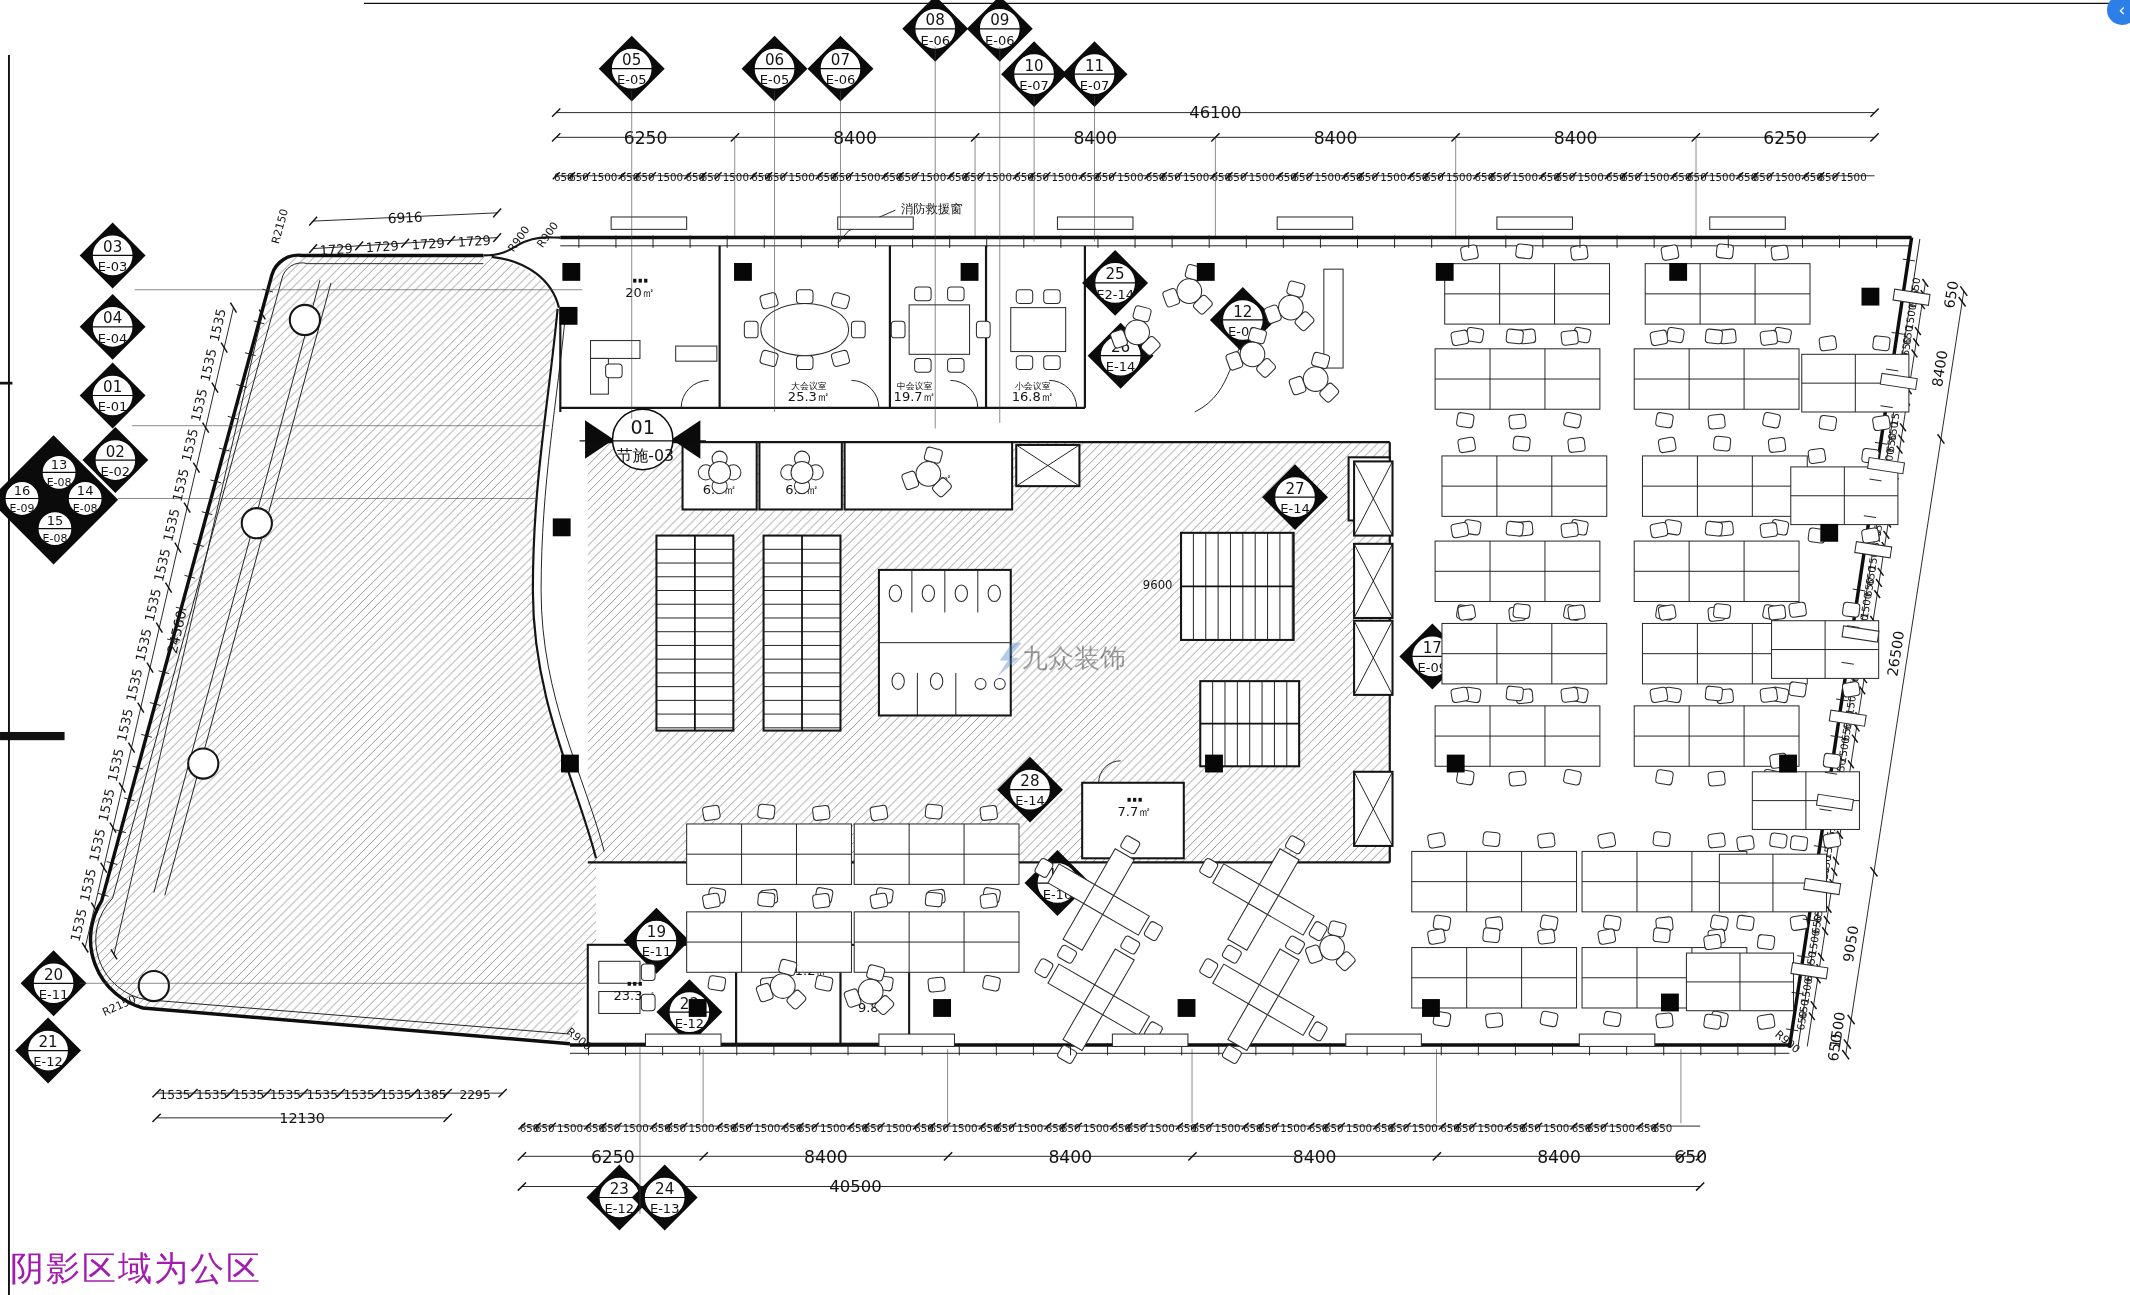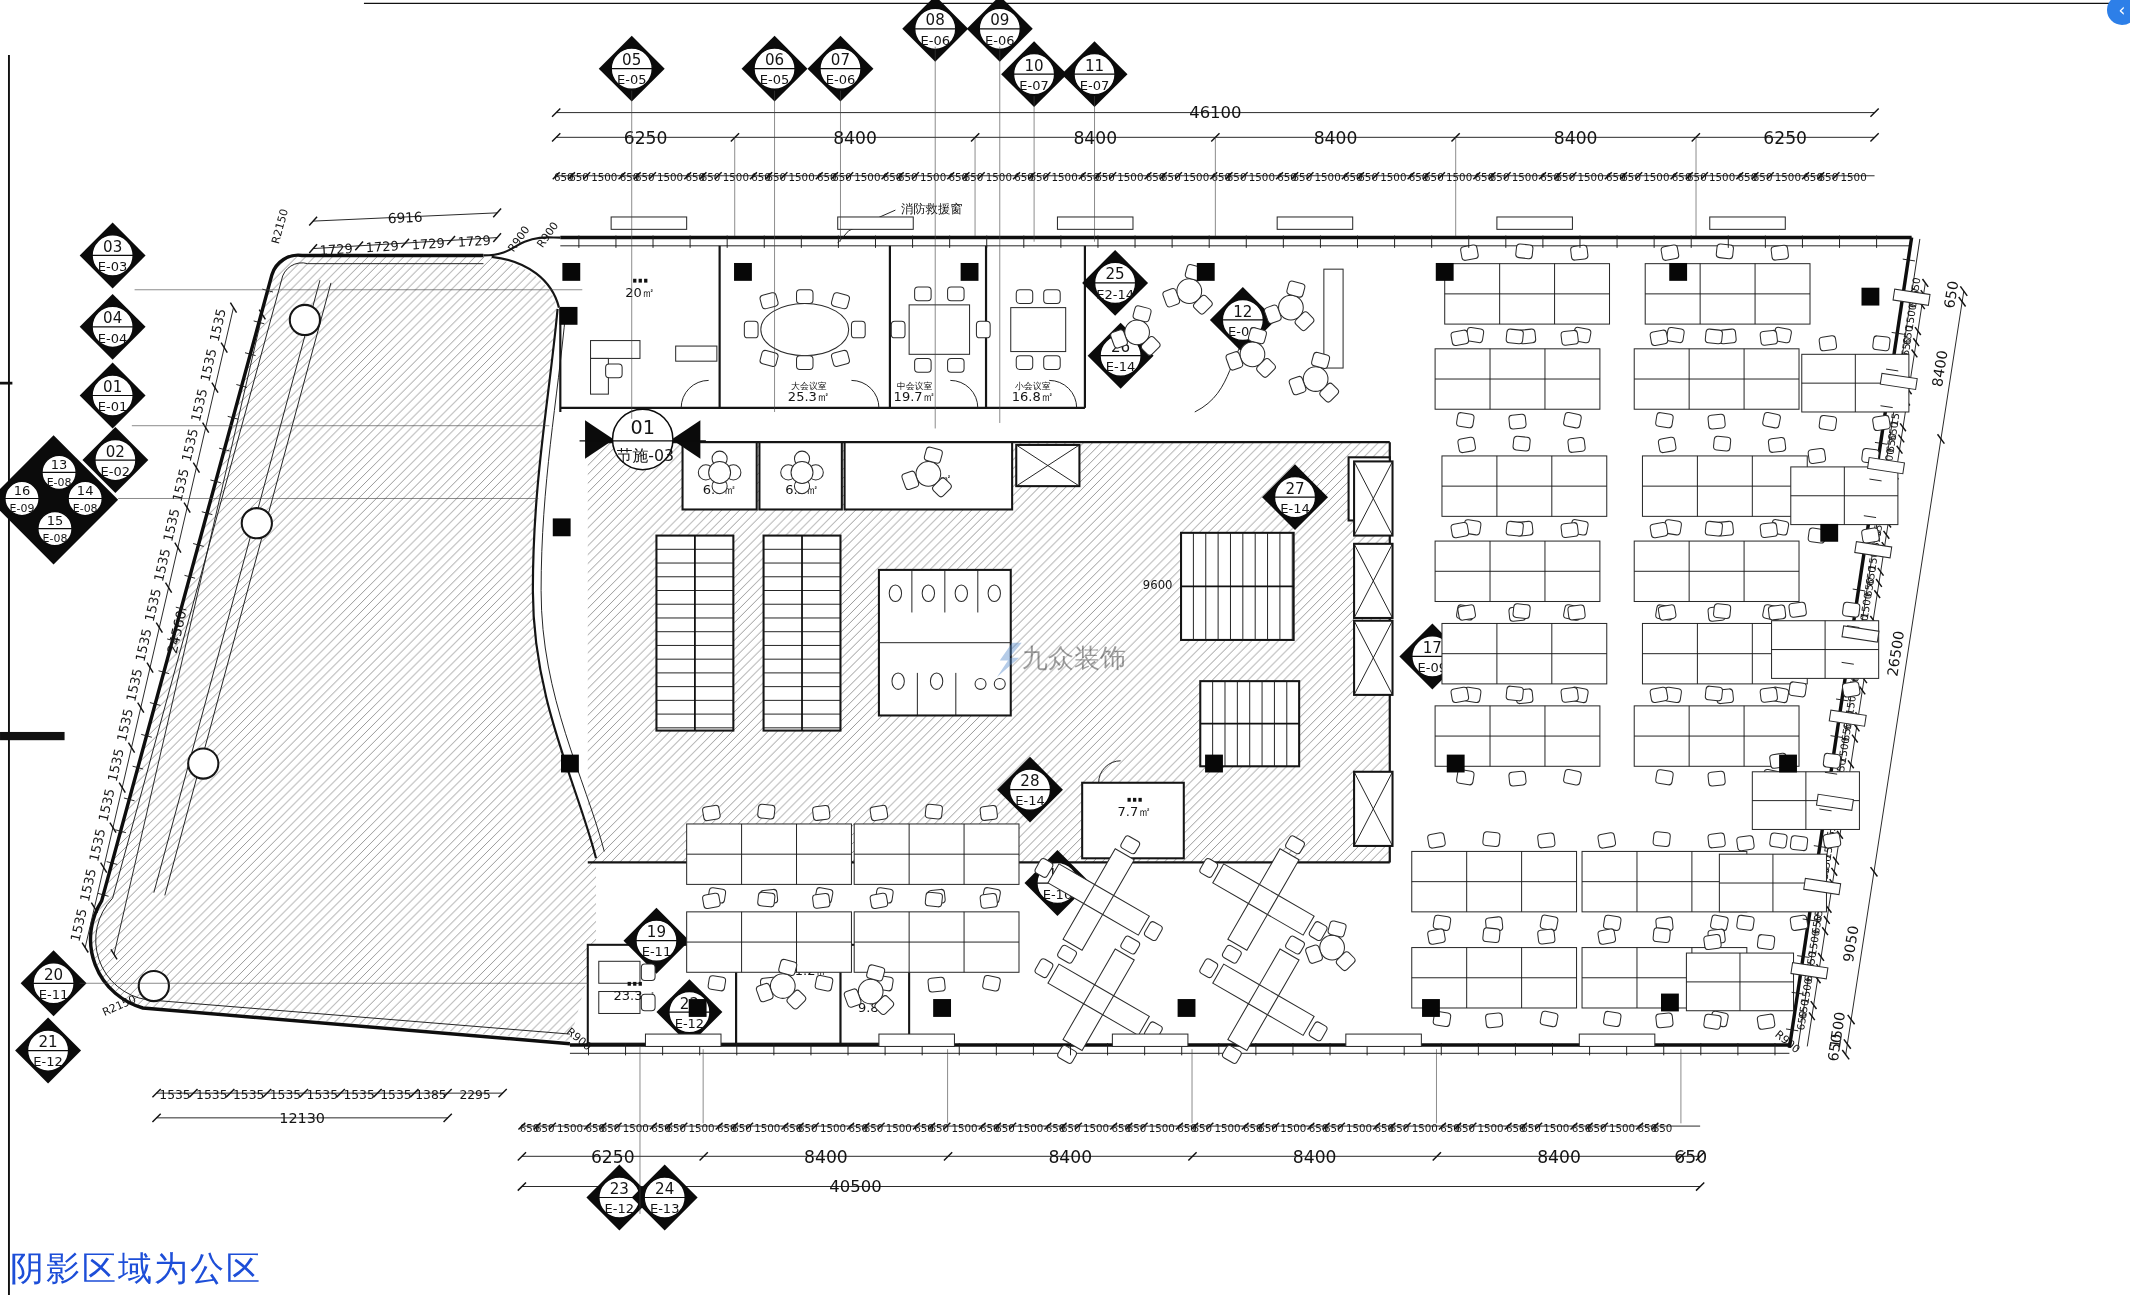--- a/index.html
+++ b/index.html
@@ -10,21 +10,21 @@
   .tk{stroke:#111;stroke-width:1.05;fill:none}
   .w1{stroke:#1c1c1c;stroke-width:.7;fill:none}
   .w2{stroke:#151515;stroke-width:1.6;fill:none}
   .w3{stroke:#0e0e0e;stroke-width:2.5;fill:none}
   .g5{stroke:#444;stroke-width:.45;fill:none}
   .f{fill:#fff;stroke:#2b2b2b;stroke-width:.75}
   .fr{fill:#fff;stroke:#151515;stroke-width:1.5}
   .mc{fill:#fff;stroke:#0b0b0b;stroke-width:1.1}
   .ml{stroke:#0b0b0b;stroke-width:.9}
   .r8{font-size:8px}
-  .note{position:absolute;left:10px;top:1246px;font-size:34px;color:#1d4ed8;letter-spacing:2px}
+  .note{position:absolute;left:10px;top:1246px;font-size:34px;color:#a21caf;letter-spacing:2px}
   .badge{position:absolute;right:-7px;top:-5px;width:30px;height:30px;border-radius:50%;
          background:#2d7fe8;color:#fff;display:flex;align-items:center;justify-content:center;
          font-size:17px;line-height:1}
 </style>
 </head>
 <body>
 <div class="page">
 
 <svg id="plan" viewBox="0 0 1551 943">
   <defs>

